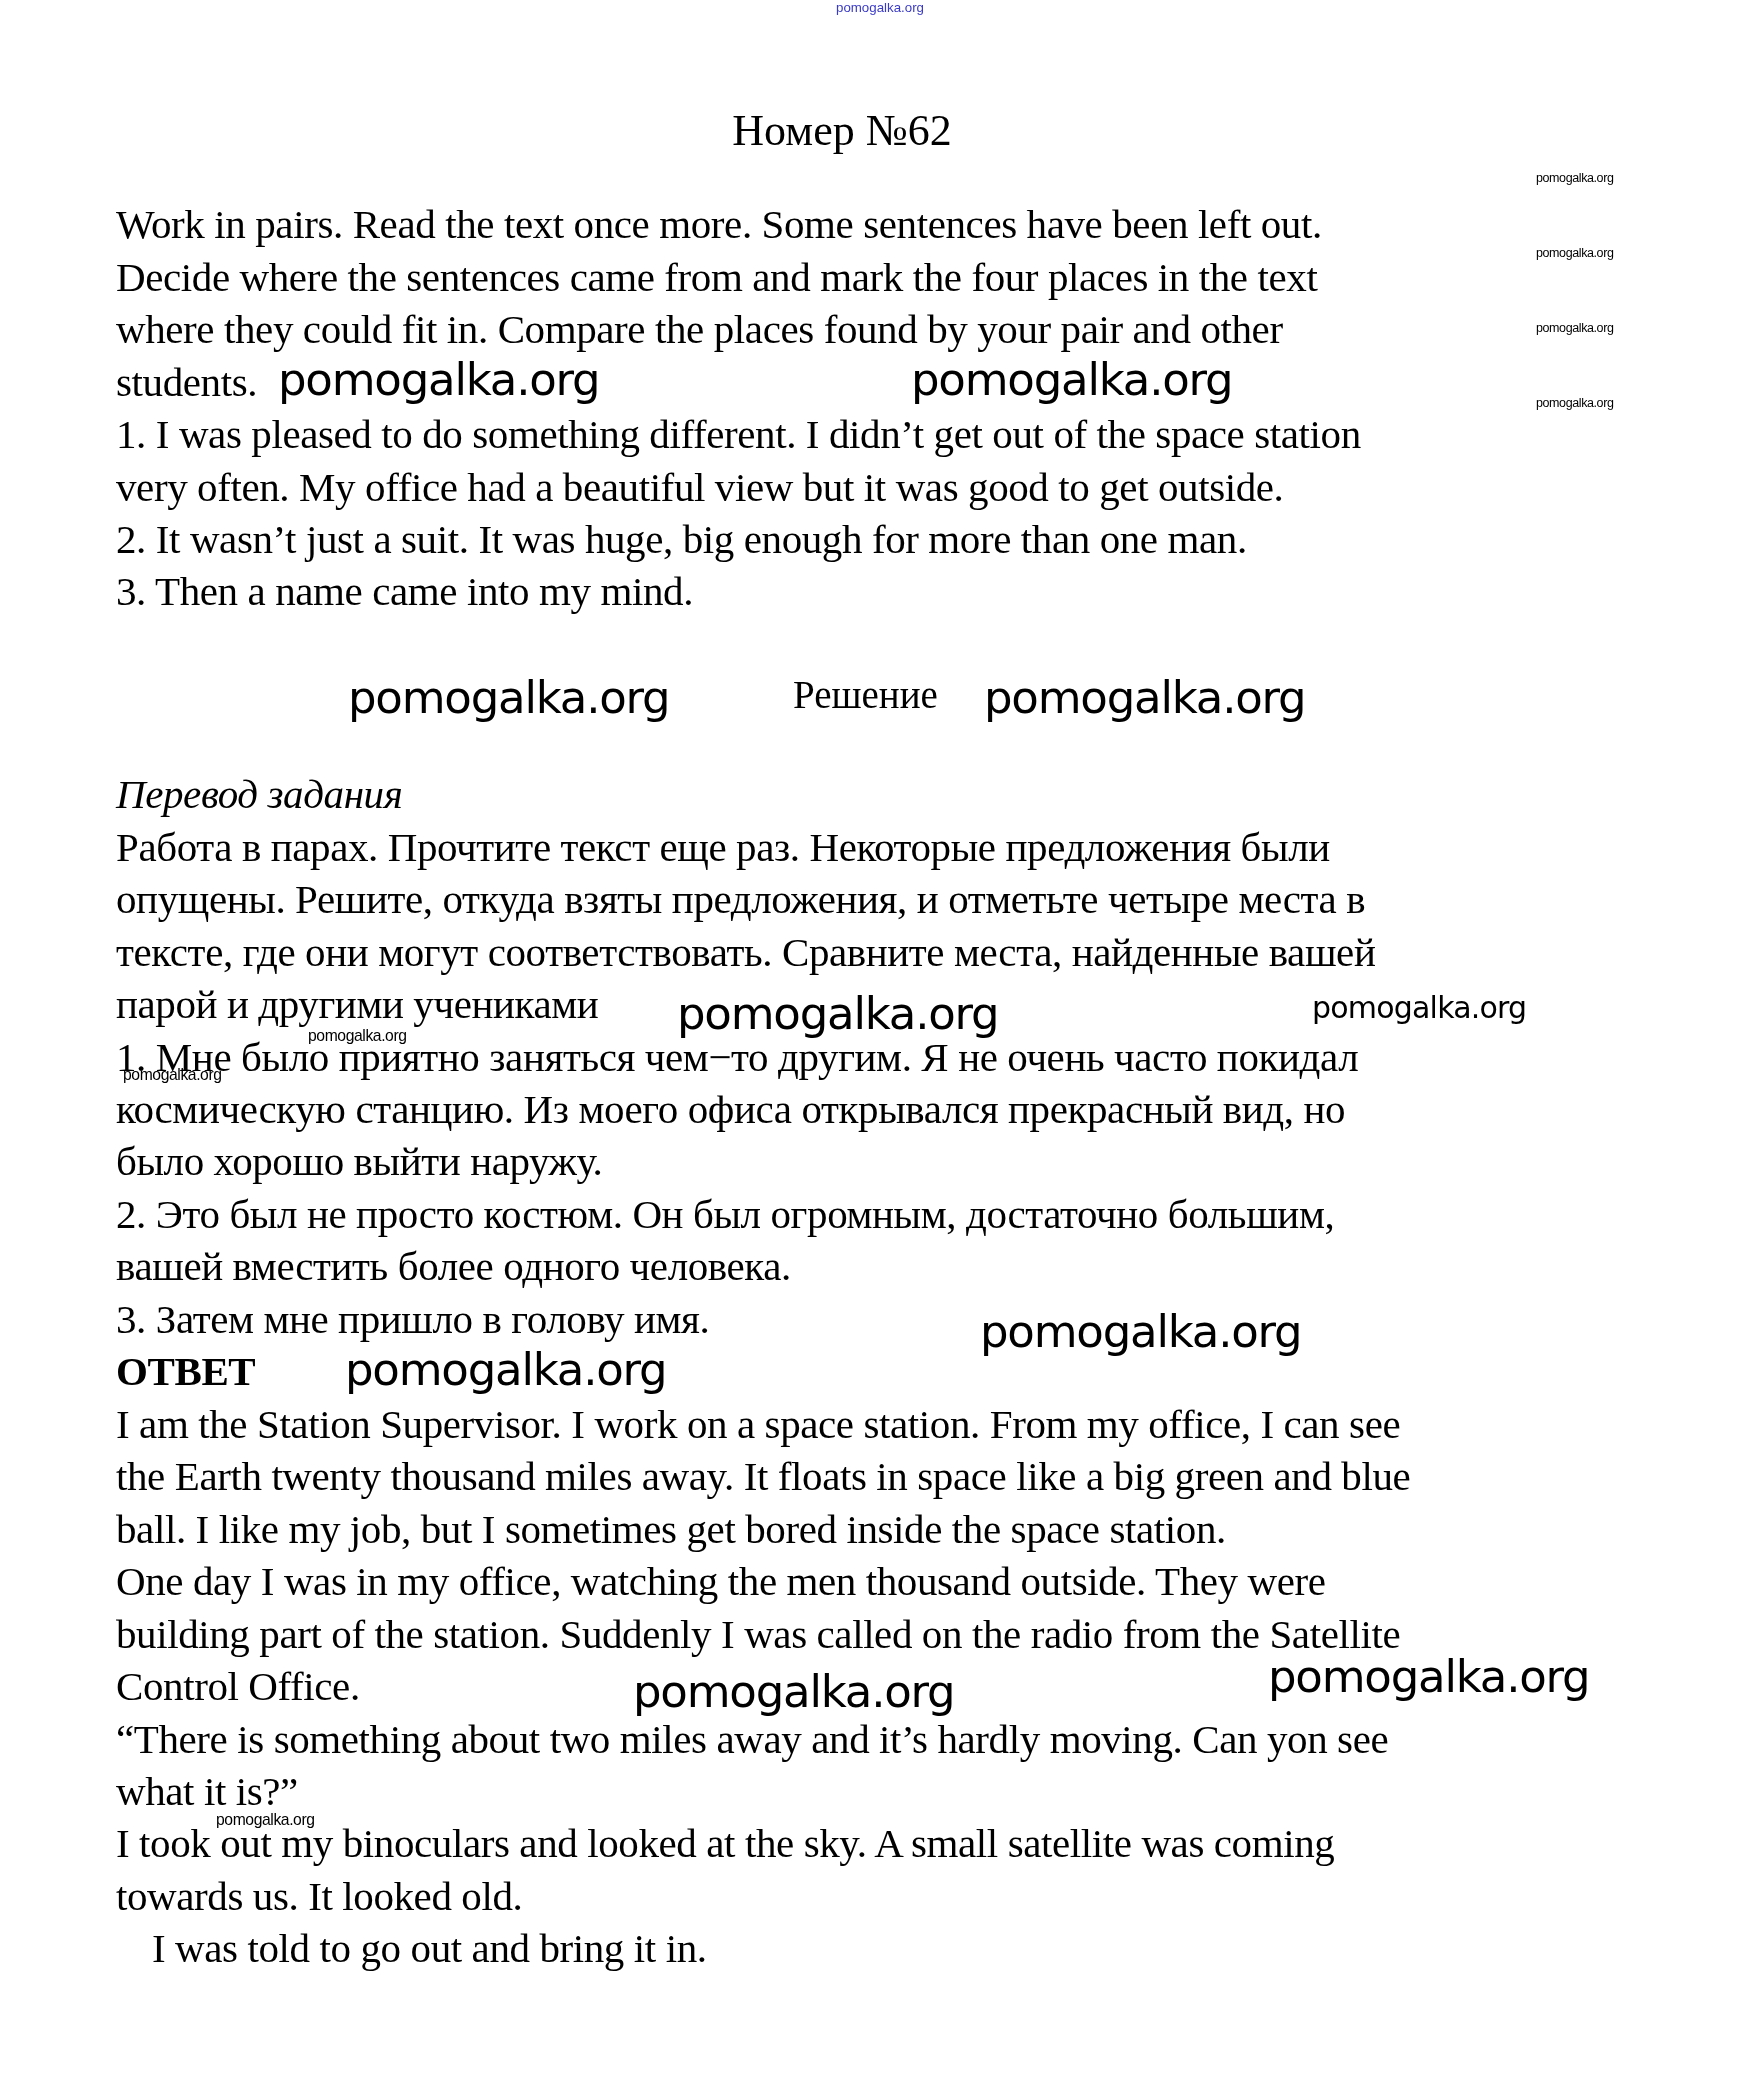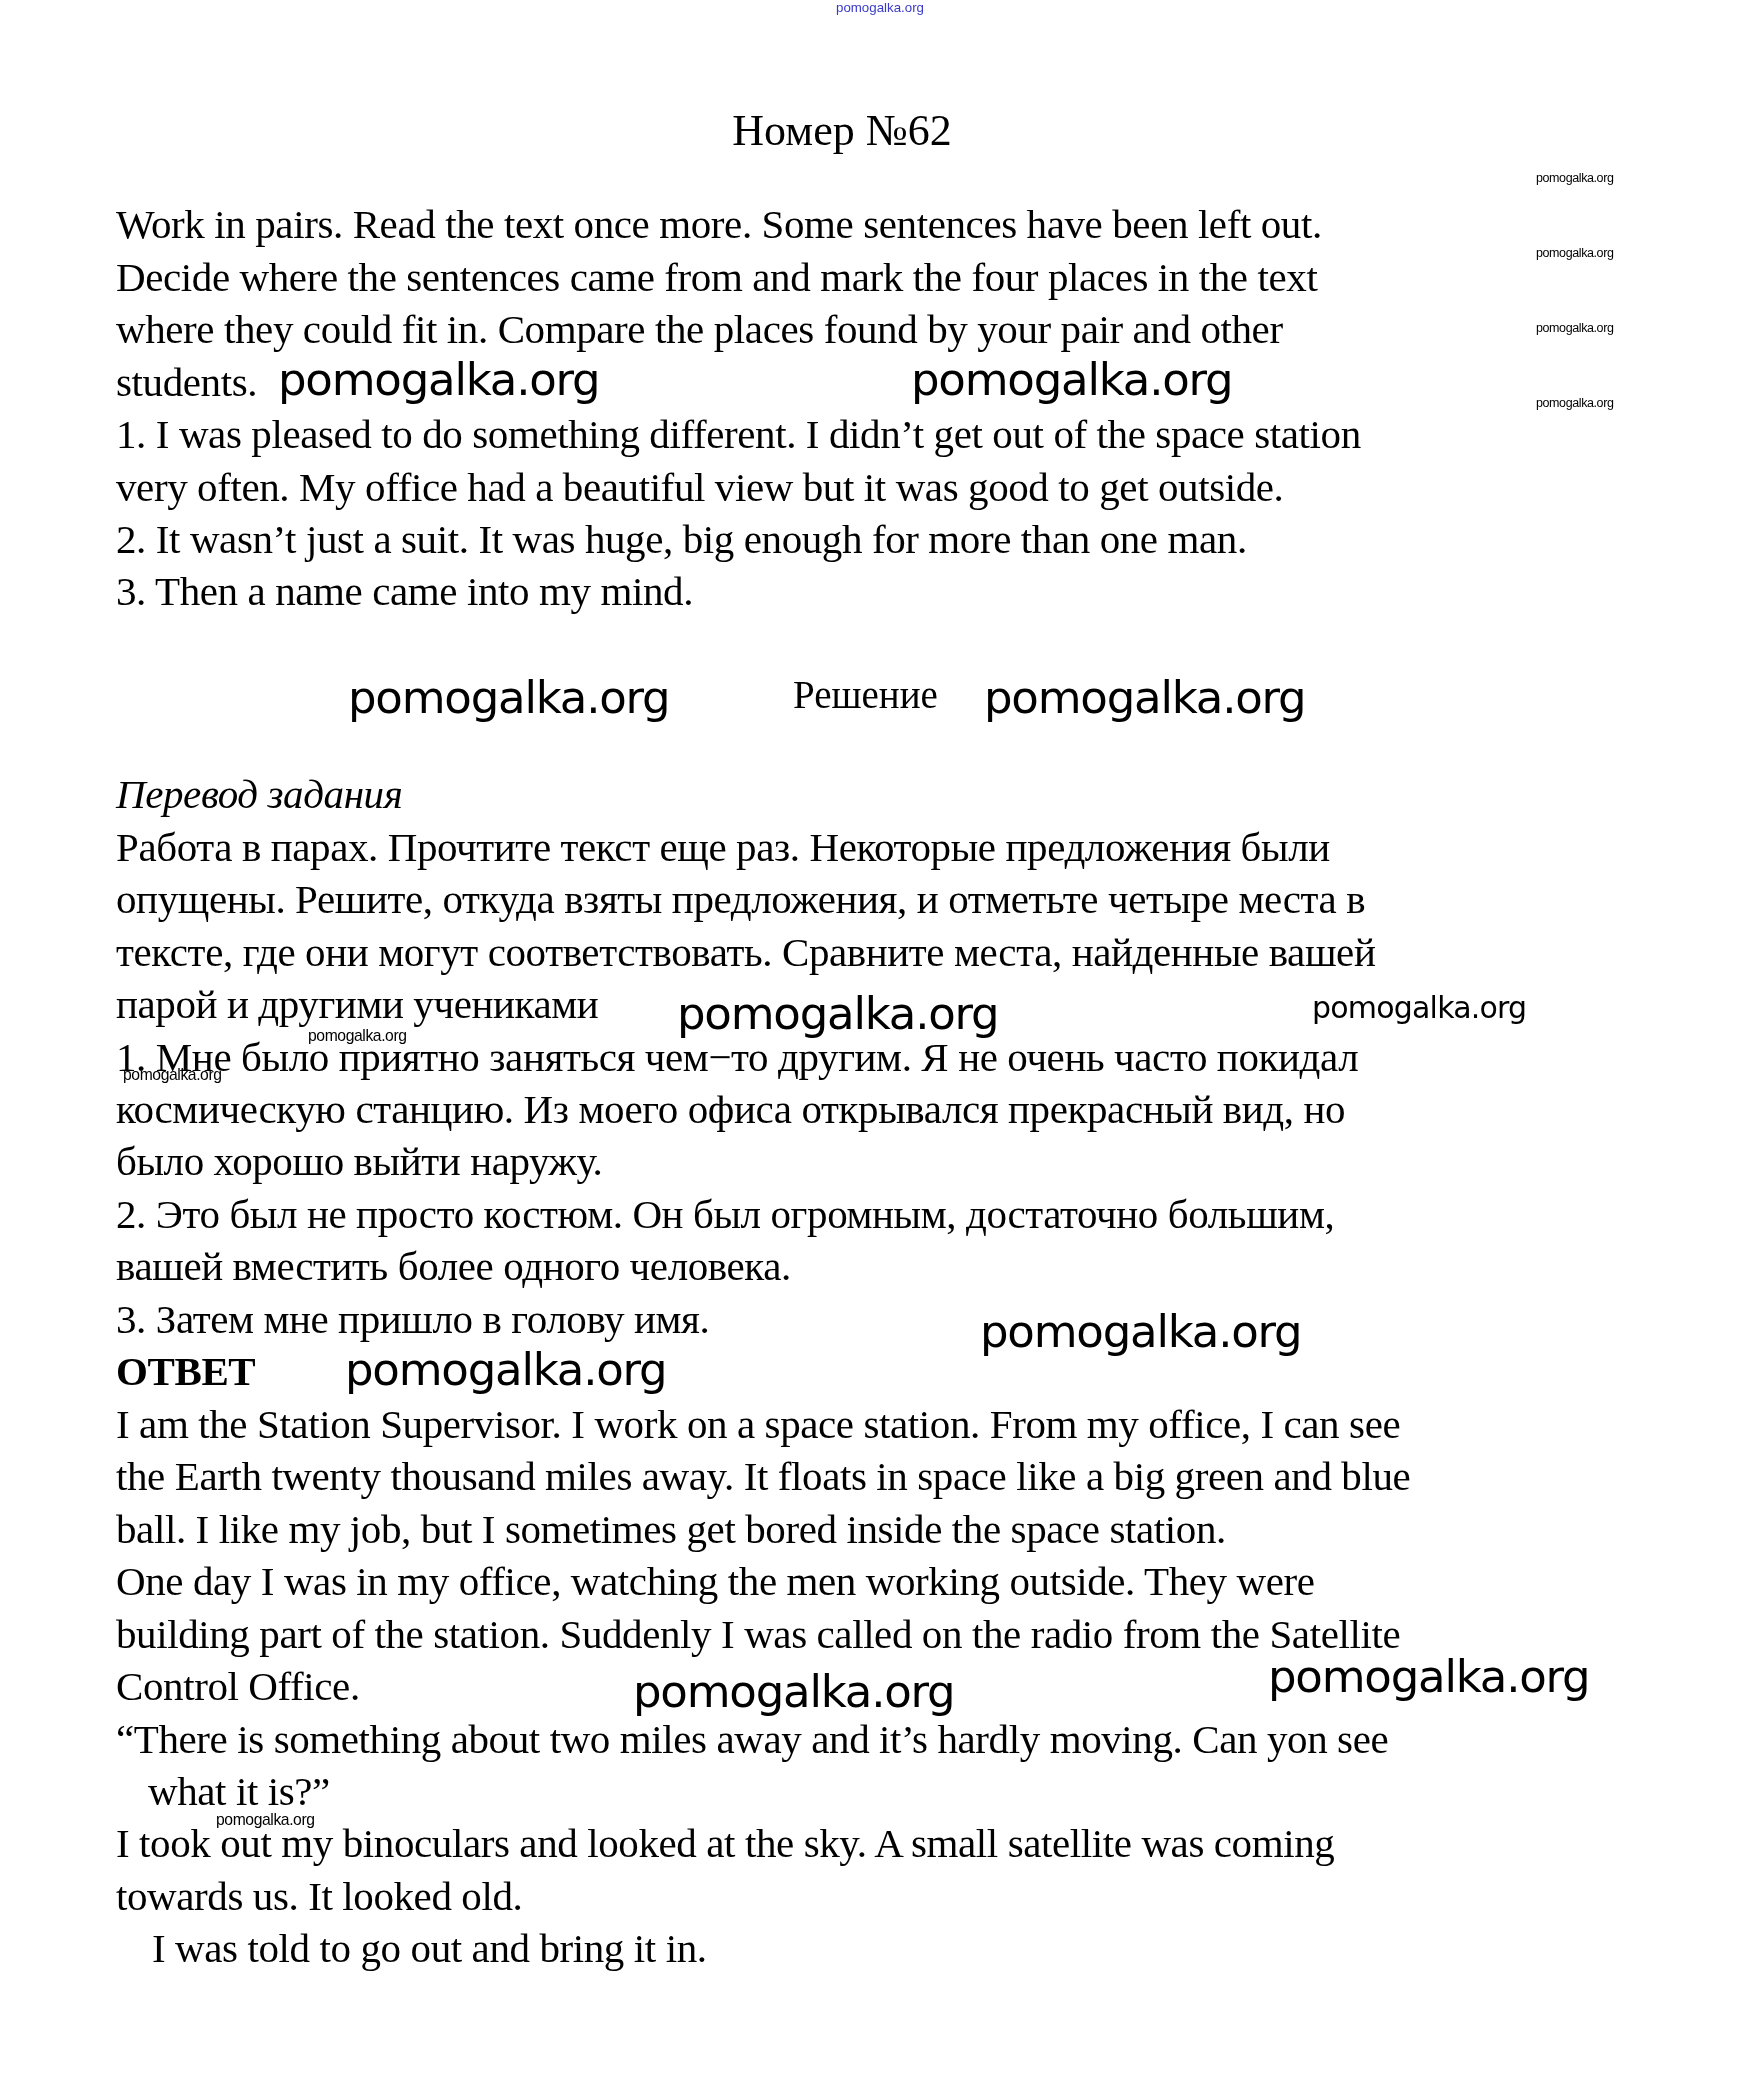--- a/index.html
+++ b/index.html
@@ -138,25 +138,25 @@
 <div class="wm-mid" style="left:1312px; top:991px;">pomogalka.org</div>
 <div class="wm-xs" style="left:308px; top:1027px;">pomogalka.org</div>
 <div class="wm-xs" style="left:123px; top:1066px;">pomogalka.org</div>
 <div class="wm-big" style="left:980px; top:1306px;">pomogalka.org</div>
 
 <section>
   <div class="line heading-bold" style="top:1348px;">ОТВЕТ</div>
   <div class="line" style="top:1401px;">I am the Station Supervisor. I work on a space station. From my office, I can see</div>
   <div class="line" style="top:1453px;">the Earth twenty thousand miles away. It floats in space like a big green and blue</div>
   <div class="line" style="top:1506px;">ball. I like my job, but I sometimes get bored inside the space station.</div>
-  <div class="line" style="top:1558px;">One day I was in my office, watching the men working outside. They were</div>
+  <div class="line" style="top:1558px;">One day I was in my office, watching the men thousand outside. They were</div>
   <div class="line" style="top:1611px;">building part of the station. Suddenly I was called on the radio from the Satellite</div>
   <div class="line" style="top:1663px;">Control Office.</div>
   <div class="line" style="top:1716px;">“There is something about two miles away and it’s hardly moving. Can yon see</div>
-  <div class="line" style="top:1768px;margin-left:32px;">what it is?”</div>
+  <div class="line" style="top:1768px;">what it is?”</div>
   <div class="line" style="top:1820px;">I took out my binoculars and looked at the sky. A small satellite was coming</div>
   <div class="line" style="top:1873px;">towards us. It looked old.</div>
   <div class="line" style="top:1925px;margin-left:36px;">I was told to go out and bring it in.</div>
 </section>
 
 <div class="wm-big" style="left:345px; top:1344px;">pomogalka.org</div>
 <div class="wm-big" style="left:633px; top:1666px;">pomogalka.org</div>
 <div class="wm-big" style="left:1268px; top:1651px;">pomogalka.org</div>
 <div class="wm-xs" style="left:216px; top:1811px;">pomogalka.org</div>
 

